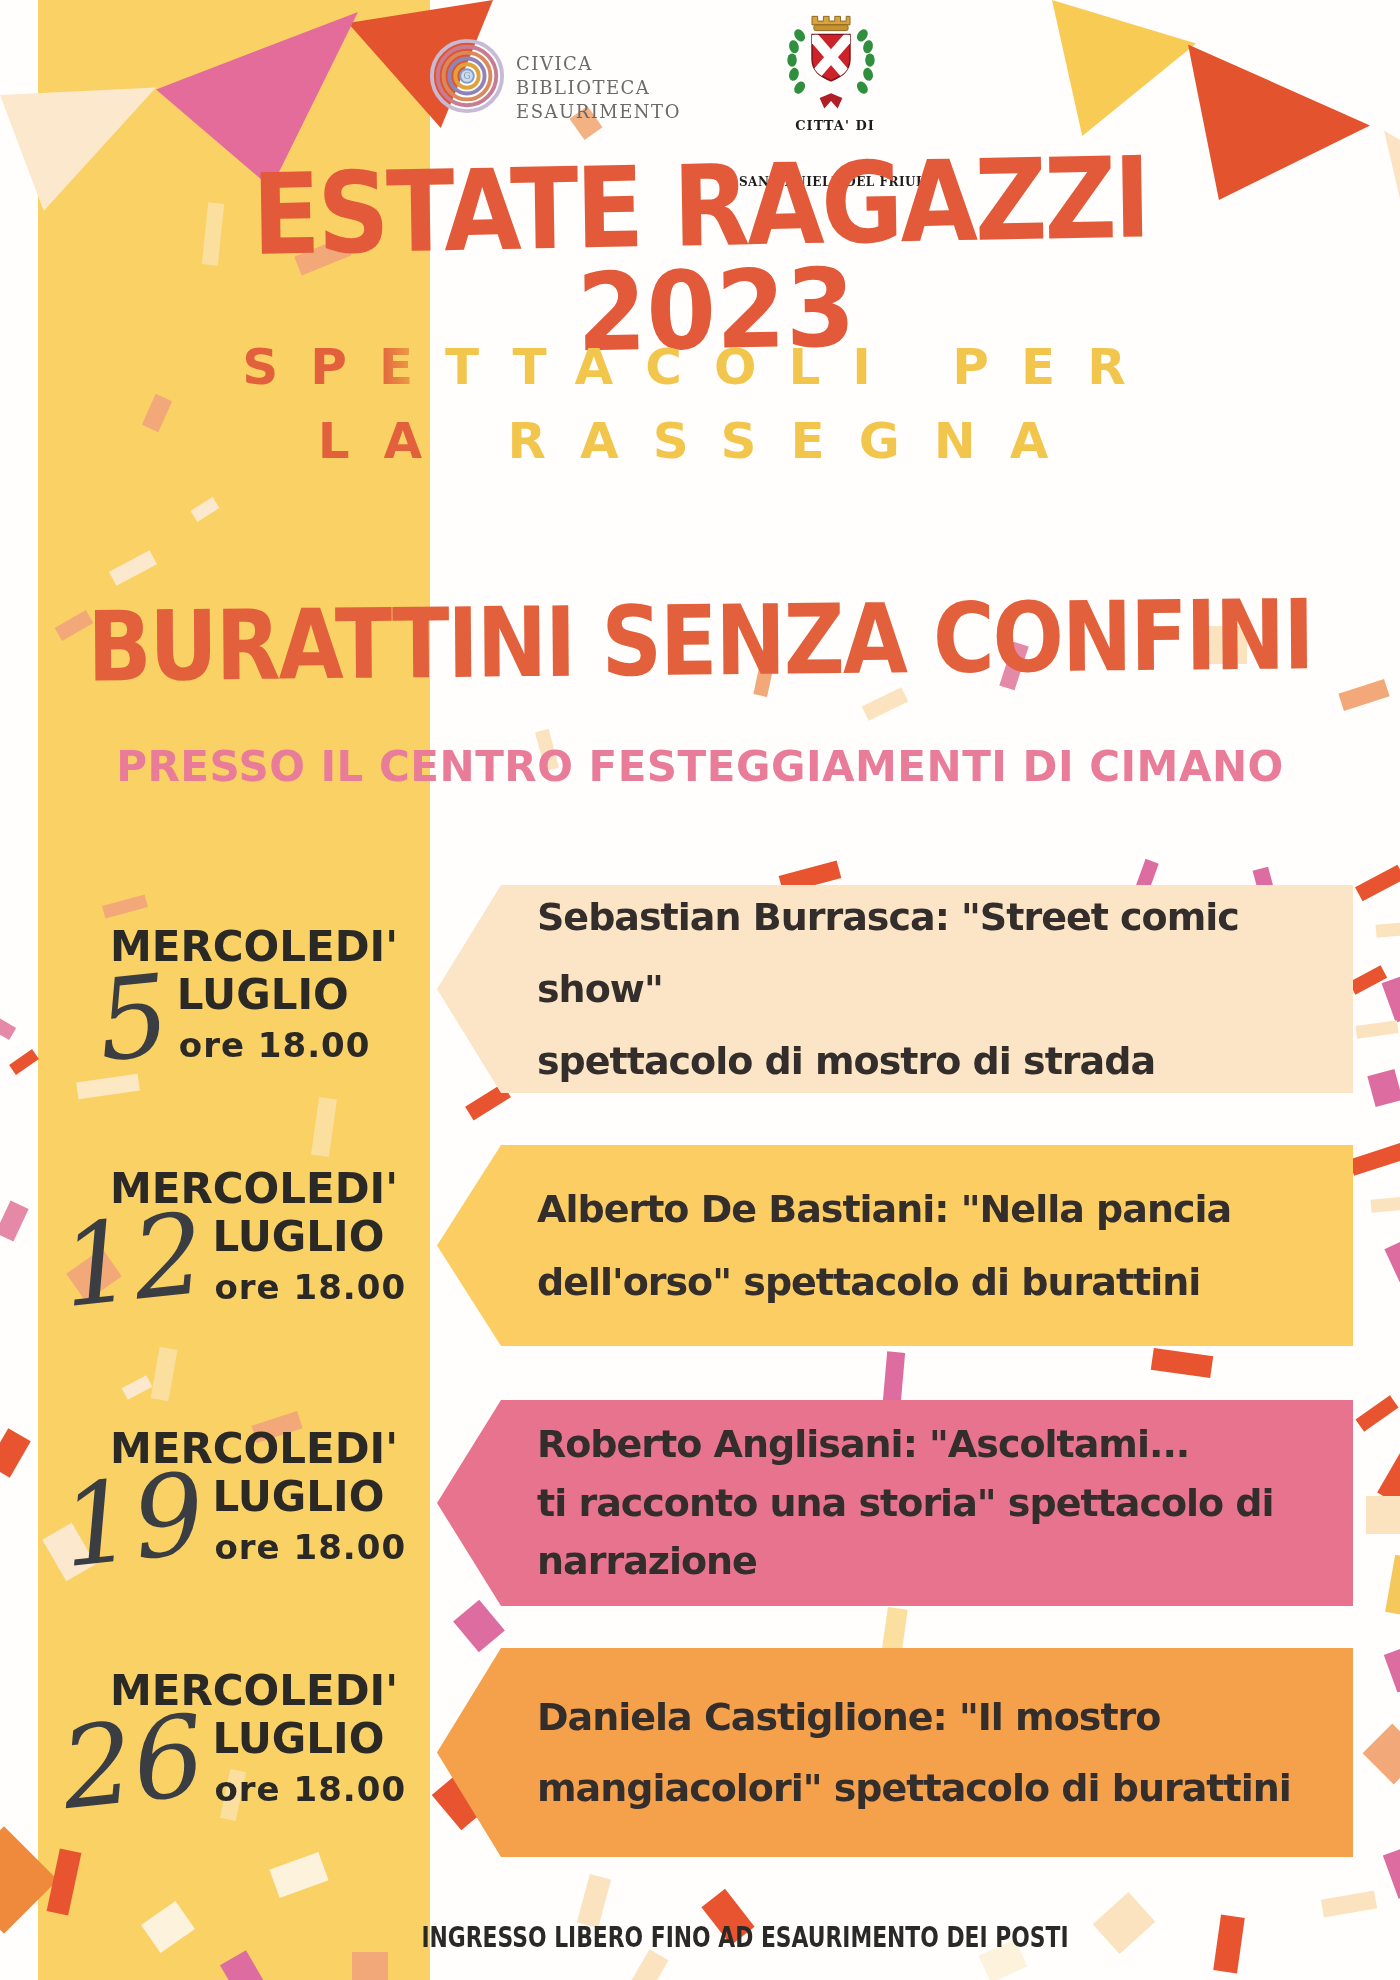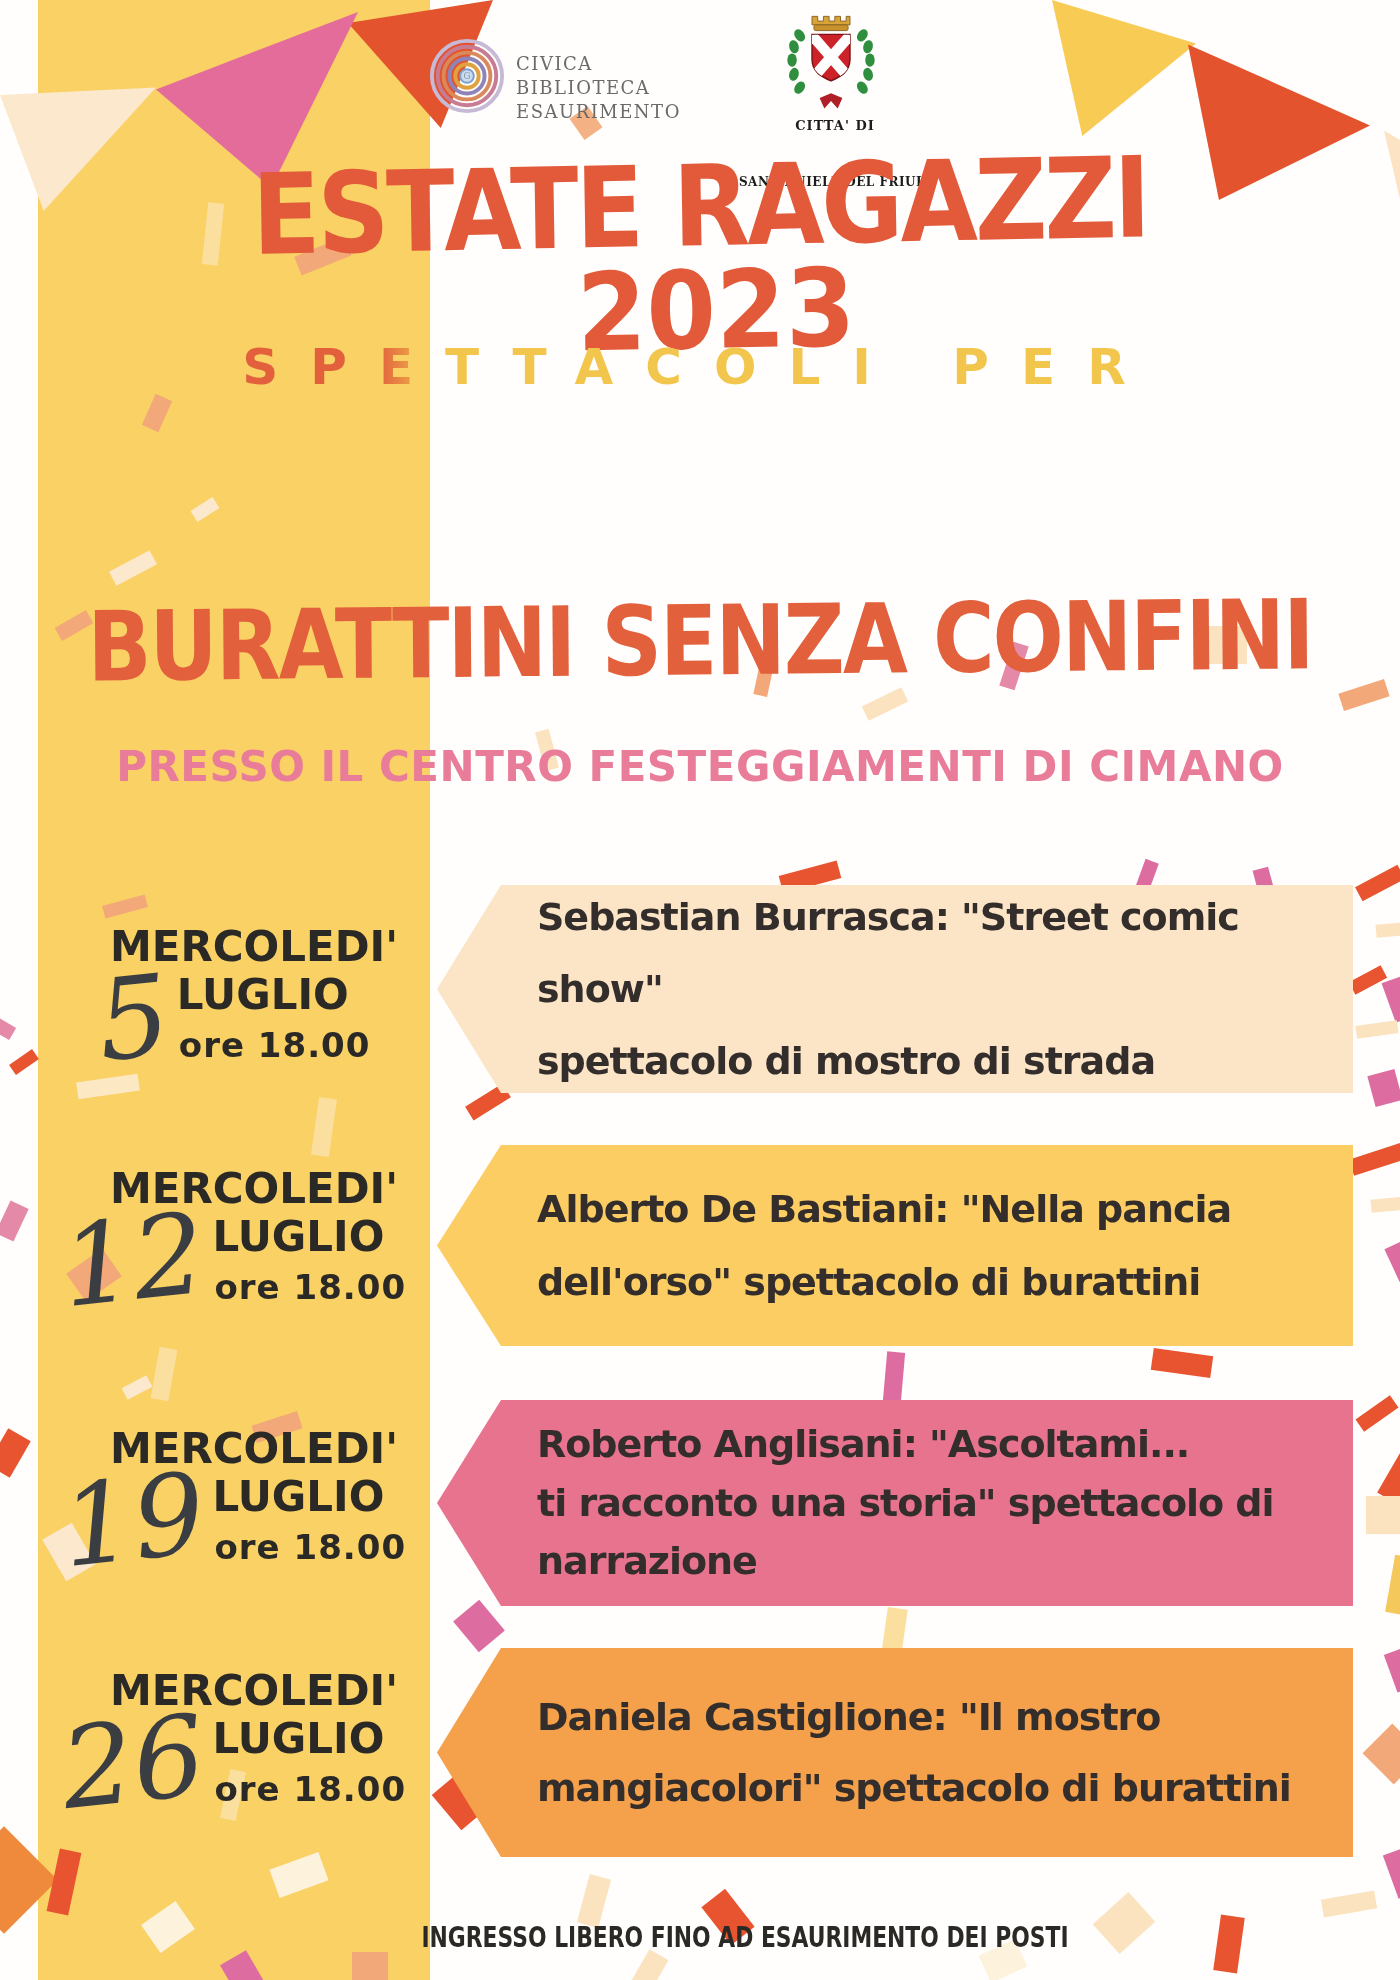--- a/index.html
+++ b/index.html
@@ -191,20 +191,21 @@
       </svg>
     </div>
     <div class="crest-text">
       <div class="l1">CITTA' DI</div>
       <div class="l2">SAN DANIELE DEL FRIULI</div>
     </div>
 
     <h1 class="title1">ESTATE RAGAZZI</h1>
     <div class="title2">2023</div>
     <div class="sub sub1">SPETTACOLI PER</div>
+    <div class="sub sub2">LA RASSEGNA</div>
     <div class="series">BURATTINI SENZA CONFINI</div>
     <div class="venue">PRESSO IL CENTRO FESTEGGIAMENTI DI CIMANO</div>
 
     <section class="event e1">
       <div class="date">
         <div class="day">MERCOLEDI'</div>
         <div class="numrow">
           <div class="num">5</div>
           <div class="dright">
             <div class="month">LUGLIO</div>

